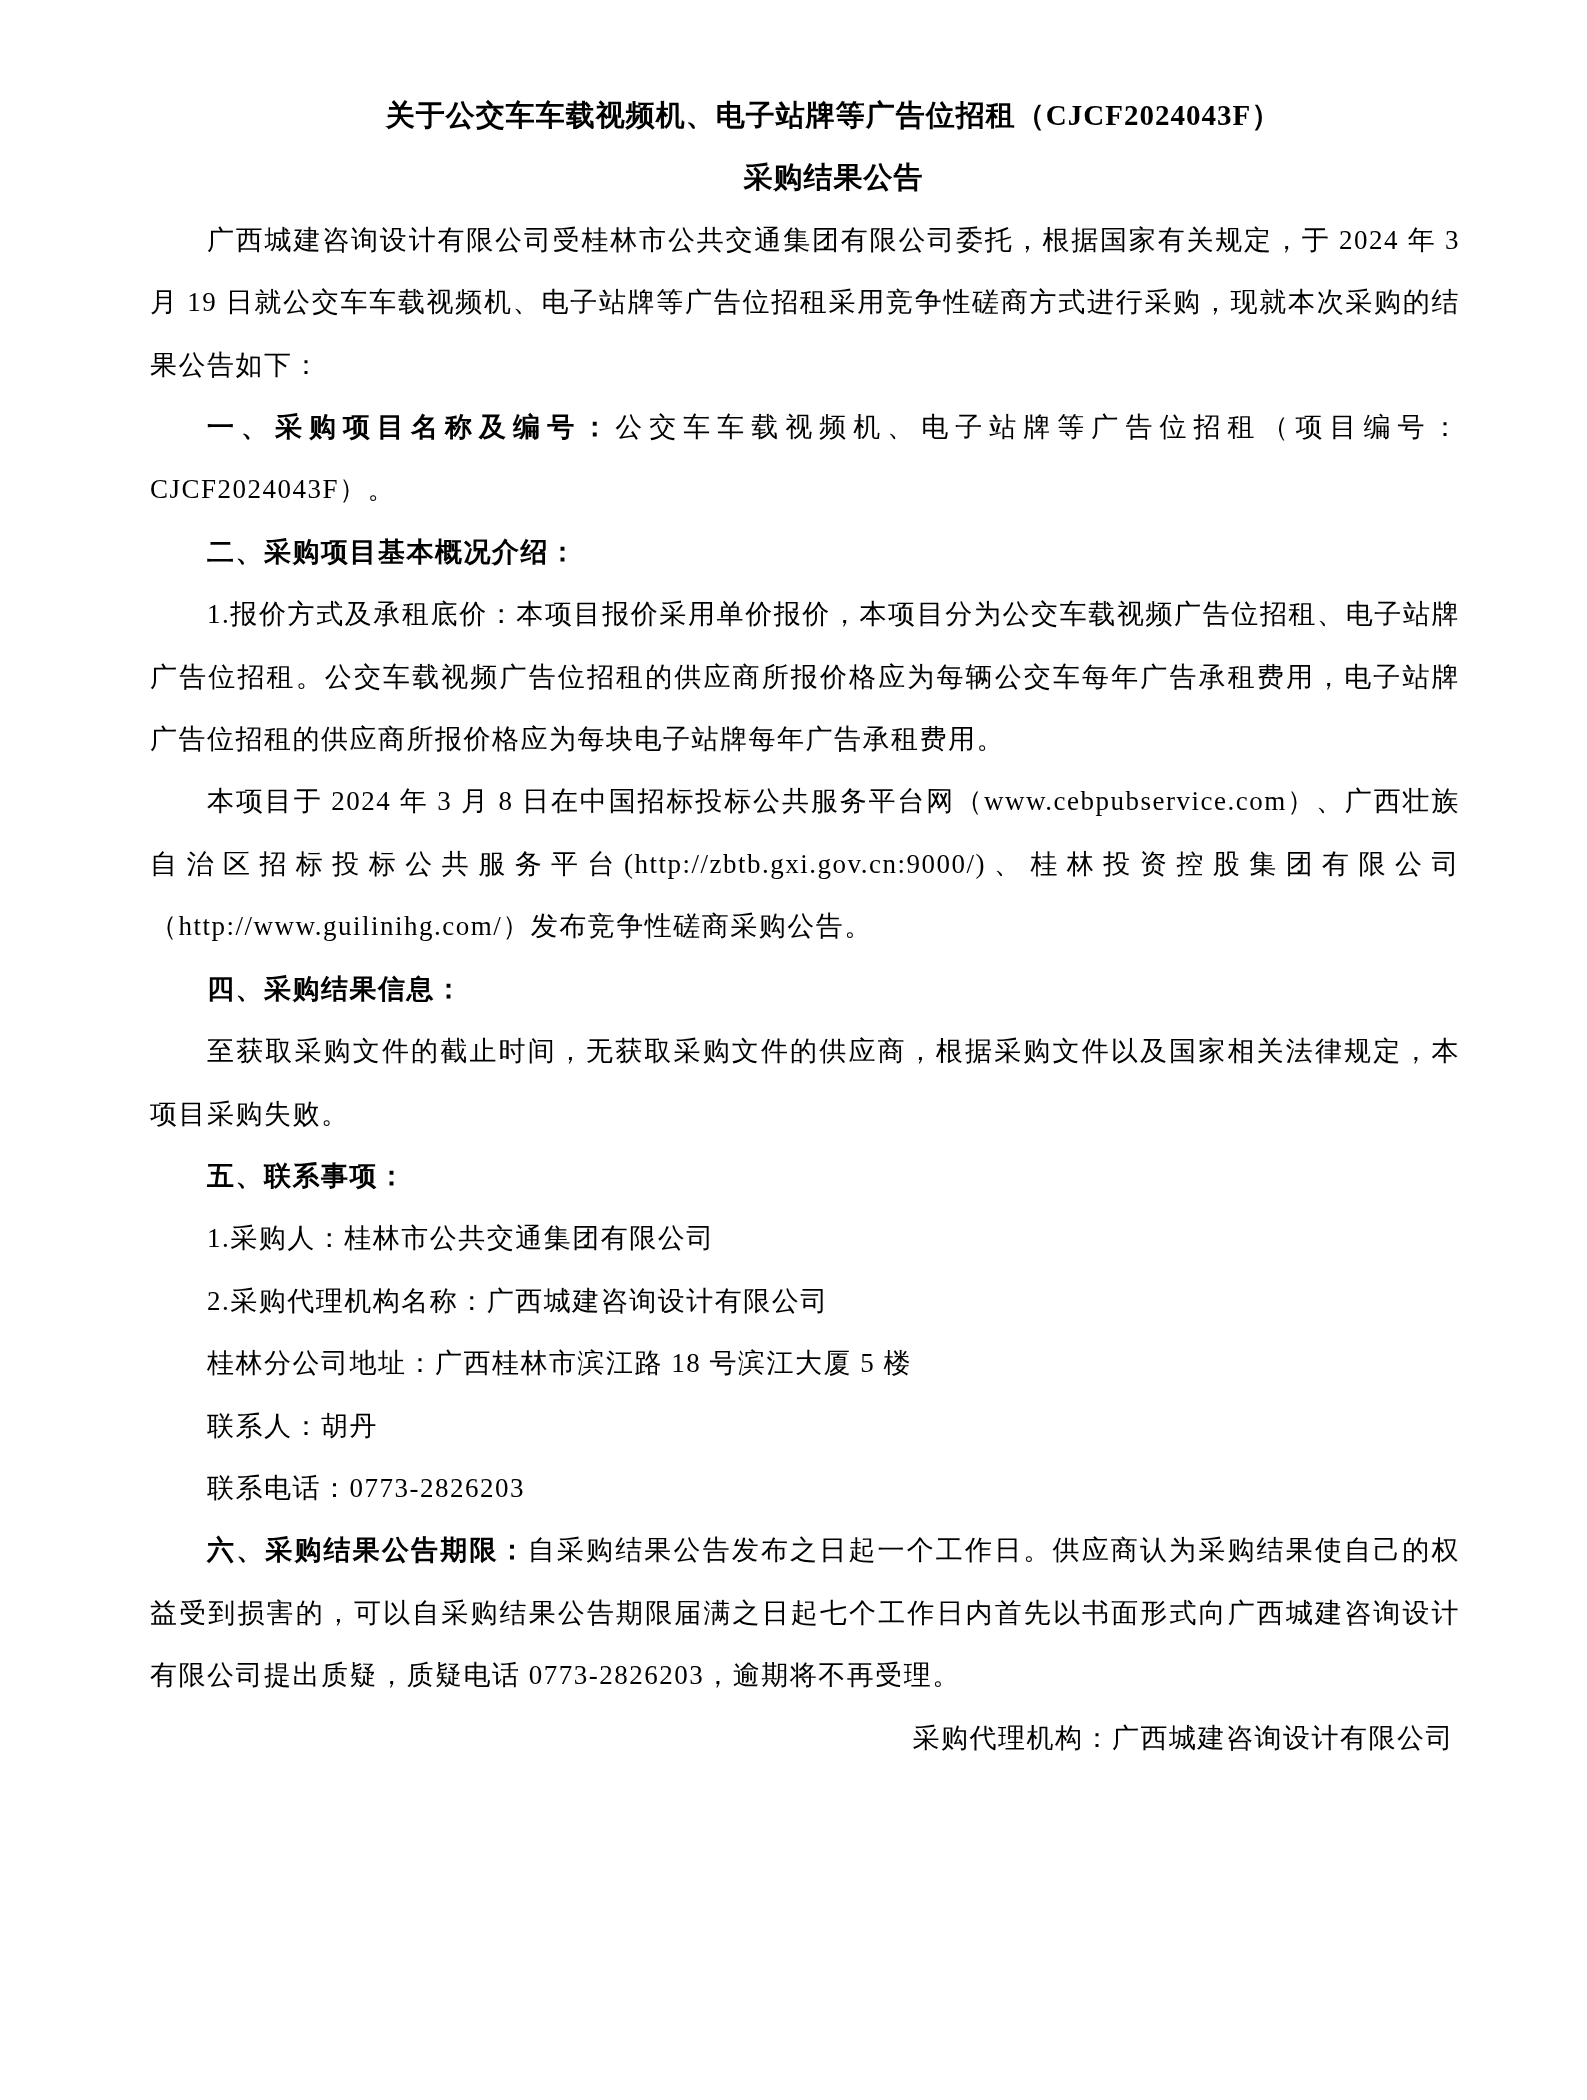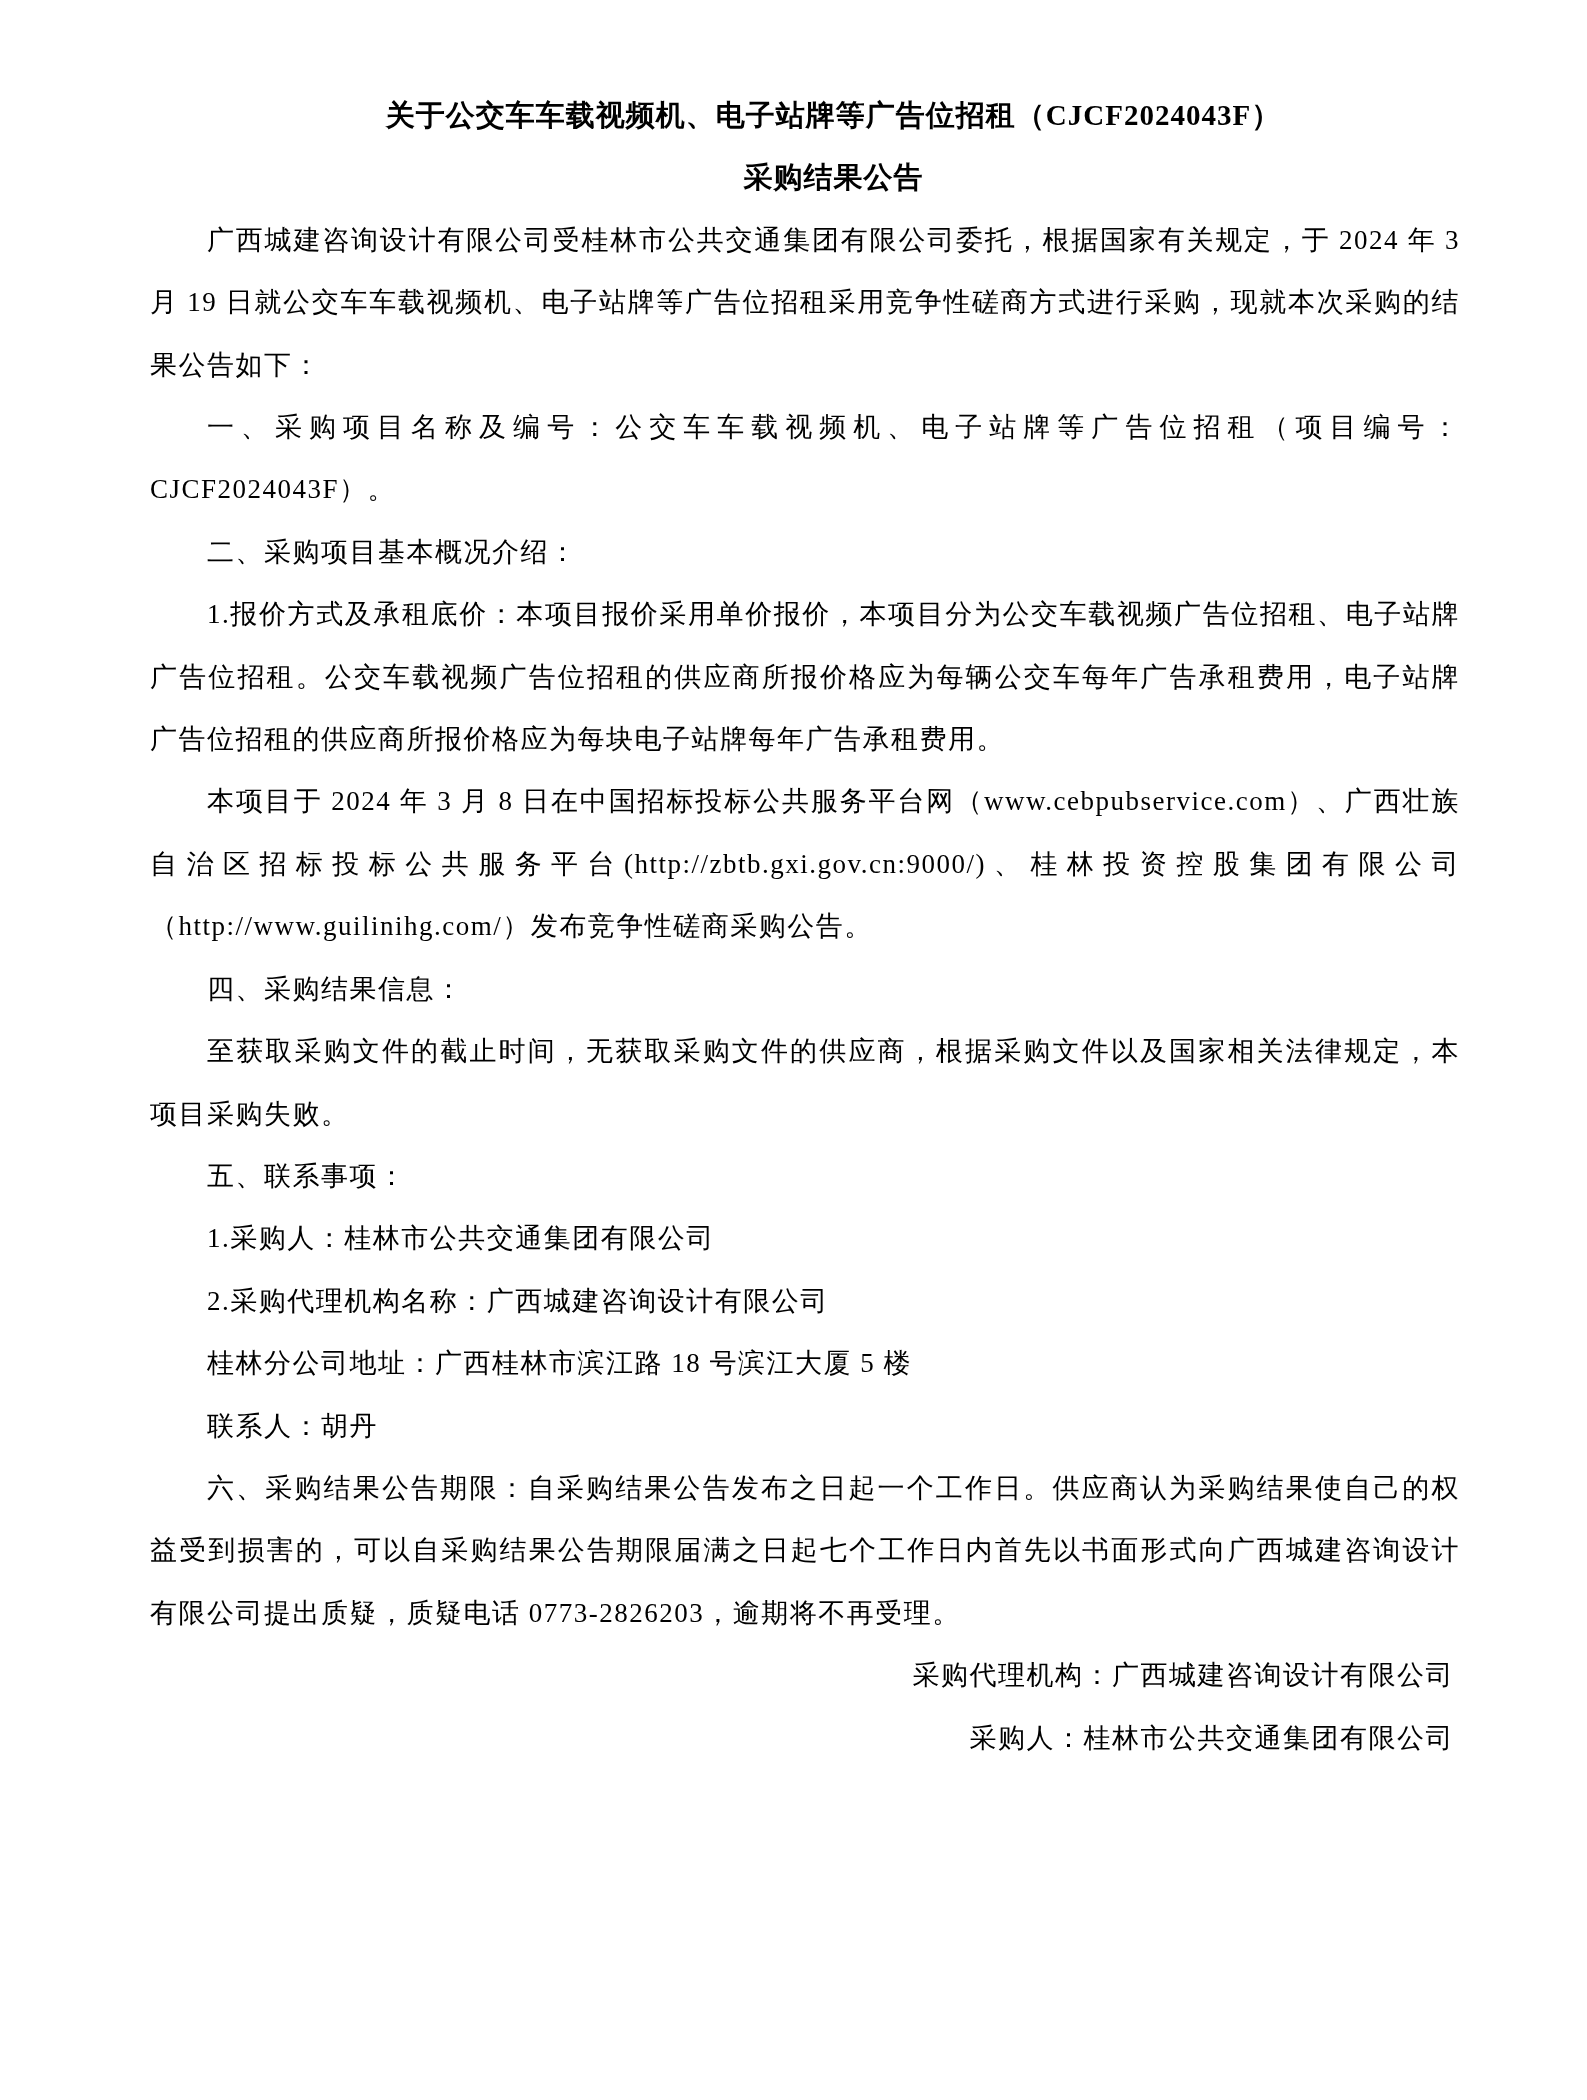--- a/index.html
+++ b/index.html
@@ -32,21 +32,21 @@
     font-weight: bold;
     font-size: 29px;
     letter-spacing: 1px;
     text-indent: 0;
   }
   .content p {
     margin: 0;
     text-indent: 57px;
   }
   .bold {
-    font-weight: normal;
+    font-weight: bold;
   }
   .sig {
     text-align: right;
     text-indent: 0 !important;
     padding-right: 6px;
   }
 </style>
 </head>
 <body>
 
@@ -66,20 +66,21 @@
     <p>本项目于 2024 年 3 月 8 日在中国招标投标公共服务平台网（www.cebpubservice.com）、广西壮族自治区招标投标公共服务平台(http://zbtb.gxi.gov.cn:9000/)、桂林投资控股集团有限公司（http://www.guilinihg.com/）发布竞争性磋商采购公告。</p>
 
     <p class="bold">四、采购结果信息：</p>
     <p>至获取采购文件的截止时间，无获取采购文件的供应商，根据采购文件以及国家相关法律规定，本项目采购失败。</p>
 
     <p class="bold">五、联系事项：</p>
     <p>1.采购人：桂林市公共交通集团有限公司</p>
     <p>2.采购代理机构名称：广西城建咨询设计有限公司</p>
     <p>桂林分公司地址：广西桂林市滨江路 18 号滨江大厦 5 楼</p>
     <p>联系人：胡丹</p>
+    <p>联系电话：0773-2826203</p>
 
     <p><span class="bold">六、采购结果公告期限：</span><span>自采购结果公告发布之日起一个工作日。供应商认为采购结果使自己的权益受到损害的，可以自采购结果公告期限届满之日起七个工作日内首先以书面形式向广西城建咨询设计有限公司提出质疑，质疑电话 0773-2826203，逾期将不再受理。</span></p>
 
     <p class="sig">采购代理机构：广西城建咨询设计有限公司</p>
     <p class="sig">采购人：桂林市公共交通集团有限公司</p>
     <p class="sig">日期：2024 年 3 月 40 日</p>
 
   </div>
 </div>
 

